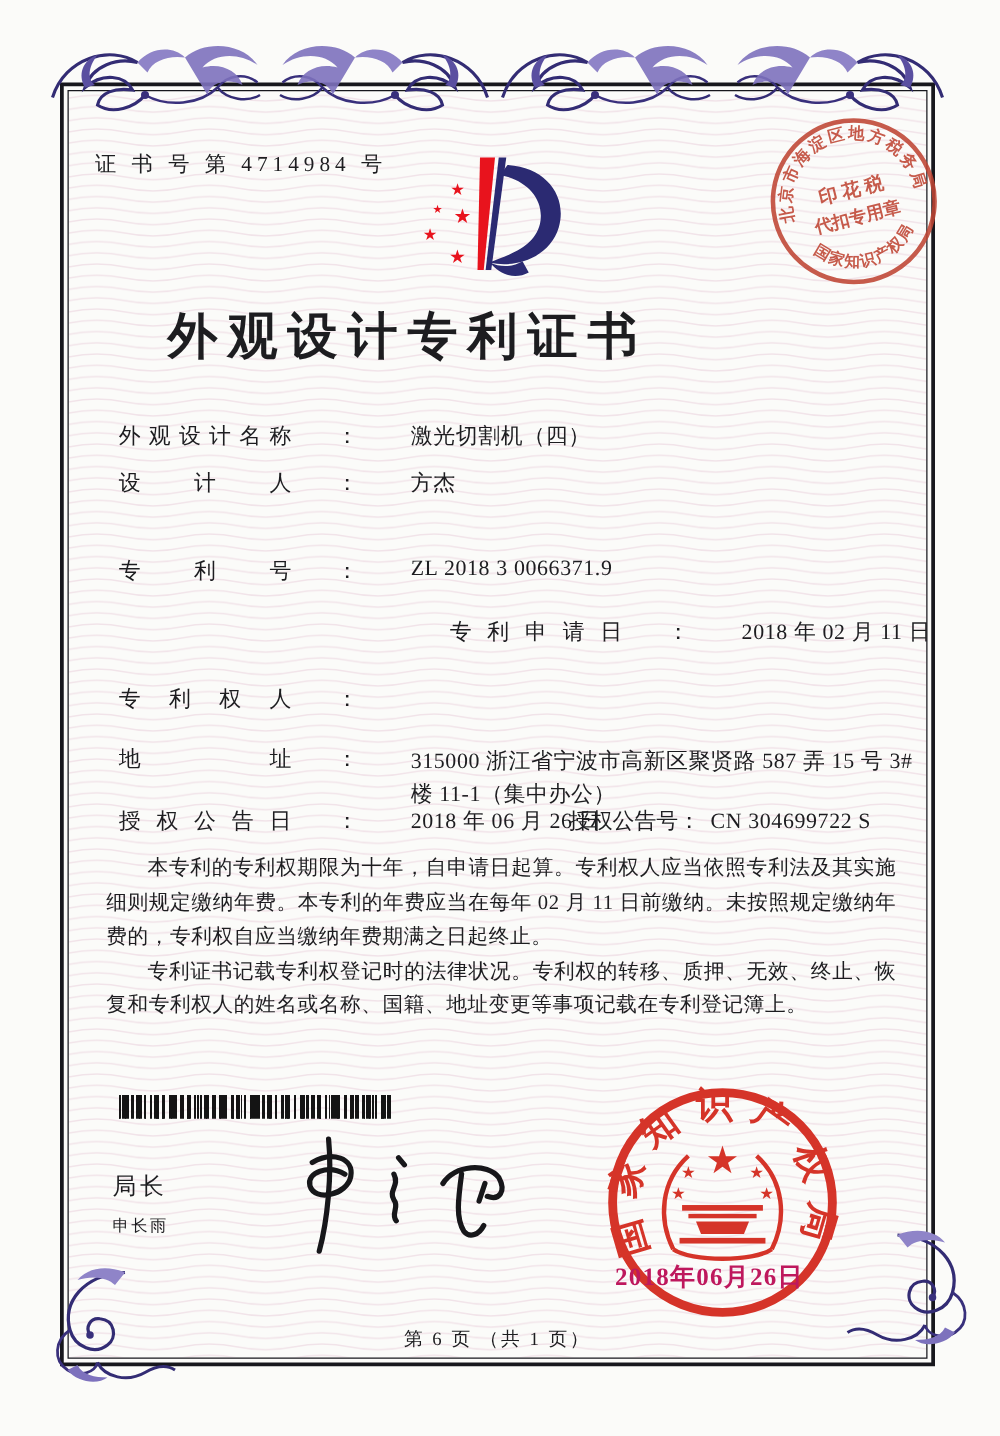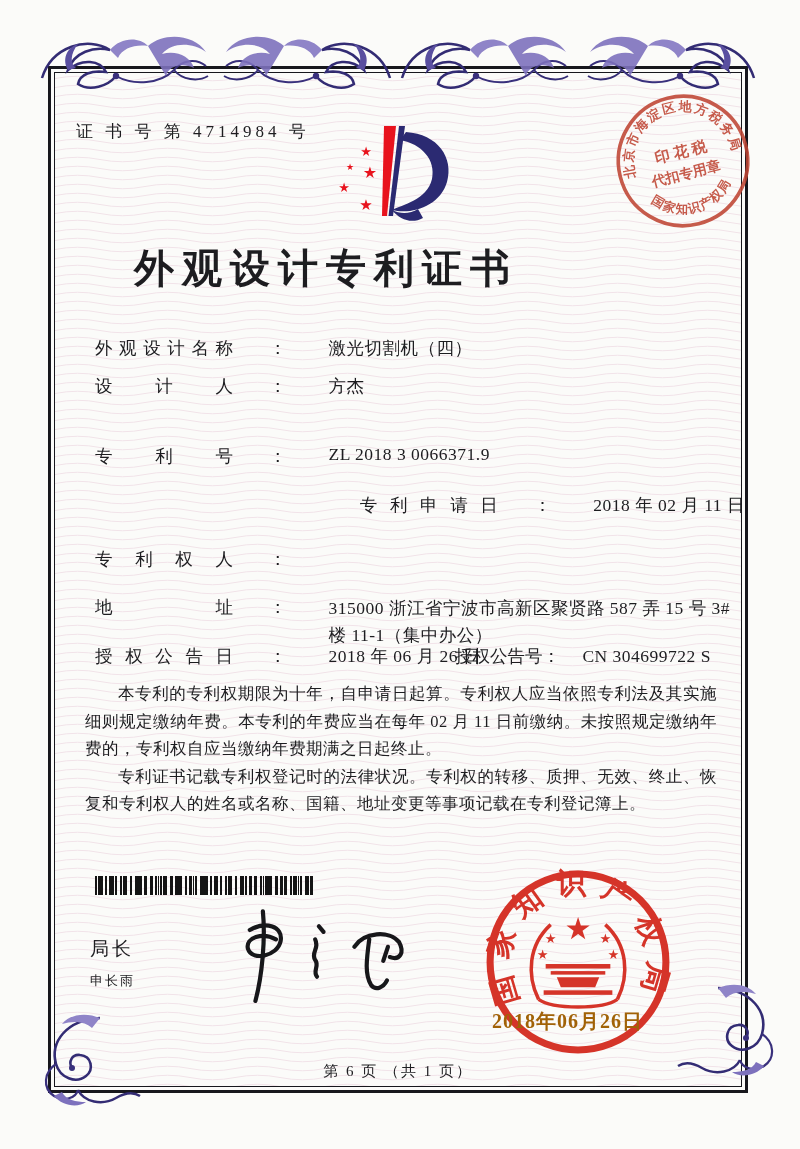--- a/index.html
+++ b/index.html
@@ -33,21 +33,21 @@
   }
   
   .row{position:absolute;left:95px;width:650px;font-size:17.5px;z-index:2;display:flex;gap:36px;}
   .row .lbl{display:inline-block;width:138px;text-align:justify;text-align-last:justify;flex:none;}
   .row .colon{flex:none;}
   .row .val{margin-left:6px;letter-spacing:.5px;}
   .row .val.wrap{max-width:505px;line-height:27px;}
   .r0{top:336px;} .r1{top:374px;} .r2{top:444px;} .r3{top:493px;justify-content:flex-end;}
   .r4{top:547px;} .r5{top:595px;} .r6{top:644px;}
   .grantno{position:absolute;left:455px;top:644px;font-size:17.5px;z-index:2;}
-  .grantno .val{margin-left:18px;letter-spacing:.5px;}
+  .grantno .val{margin-left:4px;letter-spacing:.5px;}
   
   .body-text{position:absolute;left:85px;top:680px;width:632px;z-index:2;}
   .body-text p{
     margin:0;font-size:16.5px;line-height:27.5px;text-indent:2em;
     text-align:justify;letter-spacing:.5px;
   }
   
   .barcode{
     position:absolute;left:95px;top:876px;width:218px;height:19px;z-index:2;
     background:
@@ -56,21 +56,21 @@
       repeating-linear-gradient(90deg,rgba(0,0,0,0) 0 3px,#141414 3px 6px,rgba(0,0,0,0) 6px 13px);
   }
   
   .signer-title{position:absolute;left:90px;top:936px;font-size:19px;letter-spacing:3px;z-index:2;font-family:"Liberation Sans","DejaVu Sans",sans-serif;}
   .signer-name{position:absolute;left:90px;top:972px;font-size:13px;letter-spacing:2px;z-index:2;font-family:"Liberation Sans","DejaVu Sans",sans-serif;}
   .signature{position:absolute;left:212px;top:902px;z-index:4;}
   
   .seal{position:absolute;left:482px;top:866px;z-index:5;opacity:.93;}
   .seal-date{
     position:absolute;left:492px;top:1008px;z-index:6;
-    color:#a16207;font-size:20px;font-weight:bold;letter-spacing:1px;
+    color:#be185d;font-size:20px;font-weight:bold;letter-spacing:1px;
   }
   
   .footer{
     position:absolute;left:48px;top:1062px;width:700px;text-align:center;
     font-size:15px;letter-spacing:2px;z-index:2;
   }
 </style>
 </head>
 <body>
 

